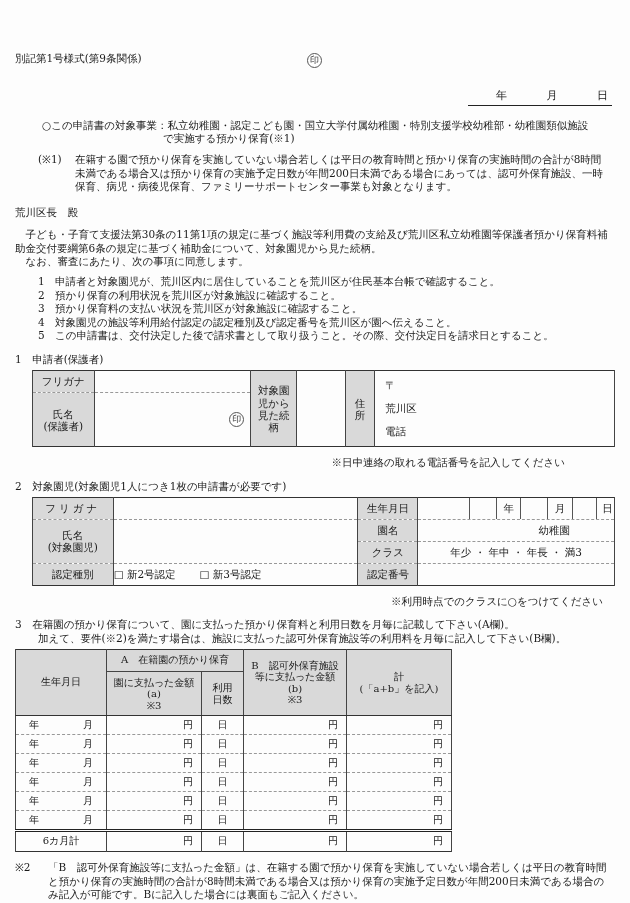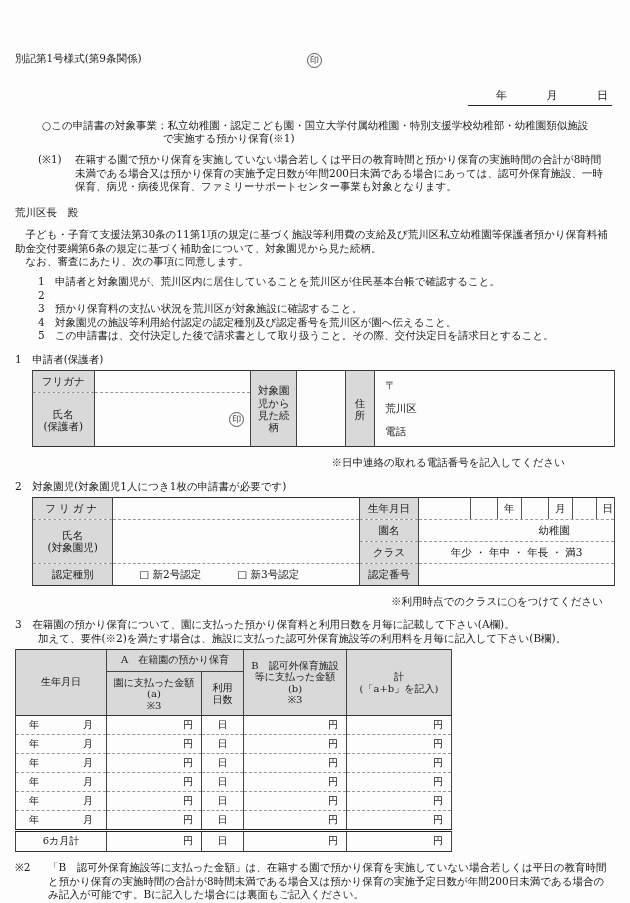--- a/index.html
+++ b/index.html
@@ -62,21 +62,21 @@
   .addr-inner { display:flex; flex-direction:column; justify-content:space-between; height:66px; padding:3px 4px 3px 10px; box-sizing:border-box; }
 
   
   .t2 td { height:19px; }
   .furi2 { letter-spacing:3px; }
   .bdate { display:flex; align-items:stretch; height:100%; margin:-1px -4px; }
   .bdate span { display:flex; align-items:center; justify-content:center; height:21px; }
   .bdate .sep { border-left:1px solid #555; }
   .garden-val { text-align:right; padding-right:44px; }
   .class-val { text-align:center; }
-  .cert-opts { display:flex; gap:36px; padding-left:26px; }
+  .cert-opts { display:flex; gap:24px; }
 
   
   .t3 { font-size:10px; }
   .t3 td { padding:1px 3px; }
   .t3 .hdr { background:#d9d9d9; text-align:center; border-bottom:1px solid #444; }
   .t3 .hdr2 { background:#d9d9d9; text-align:center; border-bottom:1.5px solid #333; }
   .t3 .h-r1 { height:19px; }
   .t3 .h-r2 { height:41px; }
   .t3 .dr td { height:16px; }
   .t3 .yen { text-align:right; padding-right:8px; }
@@ -117,20 +117,21 @@
     <div class="body-para1">　子ども・子育て支援法第30条の11第1項の規定に基づく施設等利用費の支給及び荒川区私立幼稚園等保護者預かり保育料補助金交付要綱第6条の規定に基づく補助金について、対象園児から見た続柄。</div>
     <div>　なお、審査にあたり、次の事項に同意します。</div>
 
     <div class="agreement">
       <div class="agreement-item">
         <span class="num">1</span>
         <span>申請者と対象園児が、荒川区内に居住していることを荒川区が住民基本台帳で確認すること。</span>
       </div>
       <div class="agreement-item">
         <span class="num">2</span>
+        <span>預かり保育の利用状況を荒川区が対象施設に確認すること。</span>
       </div>
       <div class="agreement-item">
         <span class="num">3</span>
         <span>預かり保育料の支払い状況を荒川区が対象施設に確認すること。</span>
       </div>
       <div class="agreement-item">
         <span class="num">4</span>
         <span>対象園児の施設等利用給付認定の認定種別及び認定番号を荒川区が園へ伝えること。</span>
       </div>
       <div class="agreement-item">

